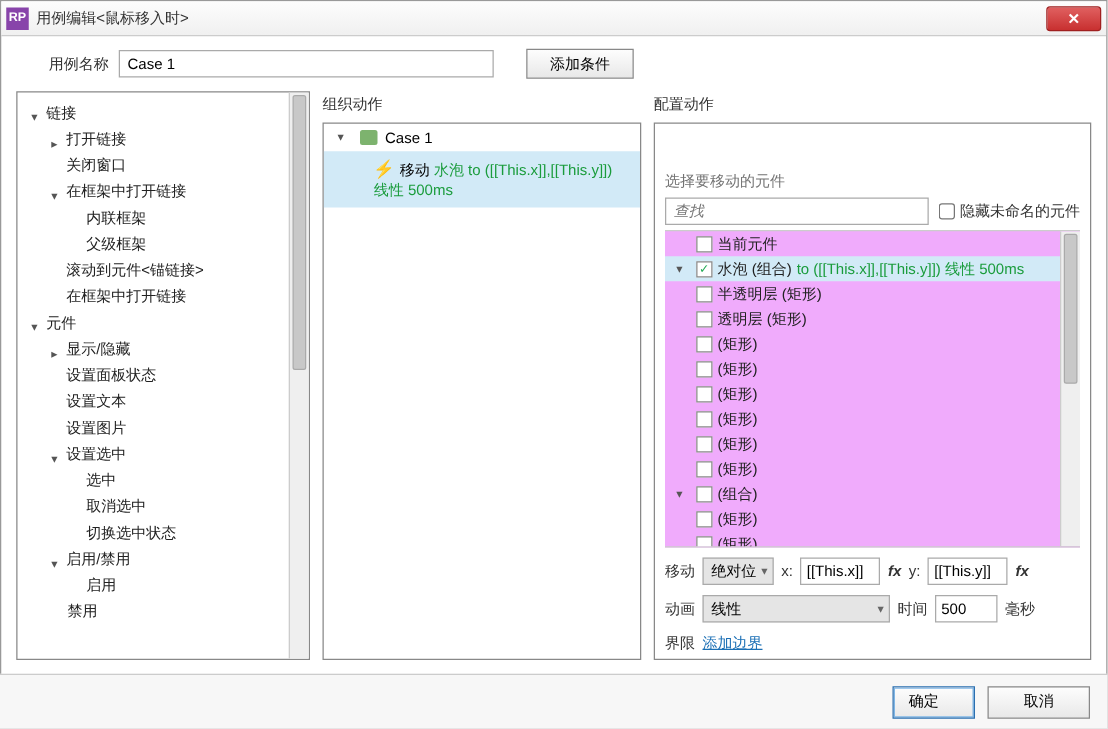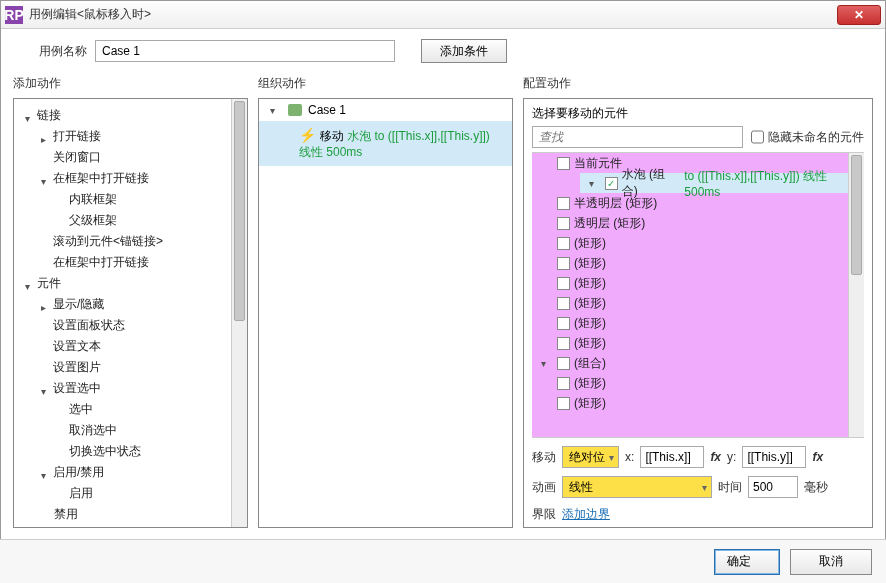--- a/index.html
+++ b/index.html
@@ -1,18 +1,18 @@
 <!DOCTYPE html>
 <html><head>
 <meta charset="utf-8">
 <style>
 * { box-sizing: border-box; margin: 0; padding: 0; font-family: "Microsoft YaHei", "SimSun", Arial, sans-serif; font-size: 12px; }
 body { background: #fff; width: 886px; height: 583px; overflow: hidden; border: 1px solid #999; }
 .titlebar { height: 28px; background: linear-gradient(#fdfdfd,#f0f0f0); border-bottom: 1px solid #ccc; display: flex; align-items: center; padding: 0 4px; }
-.titlebar .app-icon { width: 18px; height: 18px; background: #8844aa; display:flex; align-items:center; justify-content:center; color:#fff; font-size:14px; font-weight:bold; margin-right:6px; }
+.titlebar .app-icon { width: 18px; height: 18px; background: #8844aa; display:flex; align-items:center; justify-content:center; color:#fff; font-size:10px; font-weight:bold; margin-right:6px; }
 .titlebar .title { flex:1; color:#333; }
 .titlebar .close-btn { width:44px; height:20px; background:linear-gradient(#e06060,#c83030); border:1px solid #a02020; border-radius:3px; display:flex; align-items:center; justify-content:center; color:#fff; font-weight:bold; cursor:pointer; }
 
 .toprow { padding: 10px 14px; display:flex; align-items:center; gap:8px;margin-left:24px; }
 .toprow label { color:#333; }
 .toprow input[type=text] { flex:0 0 300px; height:22px; border:1px solid #aaa; padding:0 6px; }
 .toprow .btn { margin-left:18px; height:24px; padding: 0 18px; border:1px solid #888; background:linear-gradient(#fdfdfd,#e8e8e8); cursor:pointer; }
 
 .columns { display:flex; padding: 0 12px; gap:10px; height: 455px;}
 .col { display:flex; flex-direction:column; }
@@ -38,37 +38,37 @@
 
 
 .case-row { display:flex; align-items:center; padding:4px 8px; gap:6px; }
 .case-icon { width:14px; height:12px; background:#7db36e; border-radius:2px; display:inline-block;}
 .bolt { color:#7a7; font-size:14px; }
 .case-action { background:#D2EAF7; padding:6px 8px 6px 40px; line-height:16px; }
 .case-action .green { color:#1a9c3c; }
 
 
 .cfg-inner { position:absolute; inset:0; display:flex; flex-direction:column;}
-.cfg-top { padding:6px 8px 4px 8px; color:#000000;}
+.cfg-top { padding:6px 8px 4px 8px; color:#737373;margin-top:32px;}
 .cfg-search { display:flex; align-items:center; gap:8px; padding:0 8px 4px 8px;}
 .cfg-search input { flex:1; height:22px; border:1px solid #aaa; padding:0 6px; color:#888; font-style:italic;}
 .cfg-search label { display:flex; align-items:center; gap:4px; color:#333; white-space:nowrap;}
 .cfg-list { flex:1; border-top:1px solid #ccc; border-bottom:1px solid #ccc; margin:0 8px; position:relative; overflow:hidden; background:#f0abfc;}
 .cfg-list .row { display:flex; align-items:center; height:20px; padding-left:6px; gap:4px;}
-.cfg-list .row.sel { background:#D2EAF7;margin-left:48px; }
+.cfg-list .row.sel { background:#D2EAF7; }
 .cfg-list .row .chk { width:13px; height:13px; border:1px solid #888; background:#fff; display:inline-flex; align-items:center; justify-content:center; font-size:10px; color:#2a5;}
 .cfg-list .row .chk.checked::after{content:"✓";}
 .cfg-list .row .lab { color:#222;}
 .cfg-list .row .green { color:#1a9c3c;}
 .p0{padding-left:10px;} .p1{padding-left:26px;} .p2{padding-left:42px;}
 
 .cfg-form { padding:8px 8px 4px 8px; display:flex; flex-direction:column; gap:8px;}
 .form-row { display:flex; align-items:center; gap:6px;}
 .form-row label.k { color:#333; }
-.form-row .sel { height:22px; border:1px solid #aaa; background:#fde047; display:flex; align-items:center; padding:0 4px 0 6px; gap:4px; min-width:56px;}
+.form-row .sel { height:22px; border:1px solid #aaa; background:#e5e5e5; display:flex; align-items:center; padding:0 4px 0 6px; gap:4px; min-width:56px;}
 .form-row .sel .dd{ color:#666; font-size:10px;}
 .form-row input.v { height:22px; width:64px; border:1px solid #aaa; padding:0 4px;}
 .fx { font-weight:bold; font-style:italic; color:#333; cursor:pointer;}
 .link { color:#1b6fb5; text-decoration:underline; cursor:pointer;}
 
 .footer { position:absolute; bottom:0; left:0; right:0; height:44px; border-top:1px solid #ccc; display:flex; align-items:center; justify-content:flex-end; padding:0 14px; gap:10px; background:#f7f7f7;}
 .footer .btn { height:26px; padding:0 28px; border:1px solid #888; background:linear-gradient(#fdfdfd,#e8e8e8); cursor:pointer;}
 .footer .btn.primary { border:1px solid #2a6fb0; box-shadow:0 0 0 1px #7fb6e6 inset;padding-left:12px;}
 </style>
 </head>
@@ -82,21 +82,20 @@
 
 <div class="toprow">
   <label>用例名称</label>
   <input type="text" value="Case 1" style="">
   <button class="btn">添加条件</button>
 </div>
 
 <div class="columns">
 
   <div class="col col1">
-    <div class="col-header">添加动作</div>
     <div class="panel">
       <div class="tree" id="actions-tree">
           <div class="tree-row interactive indent0">
             <span class="toggle open"></span>
             <span class="tree-label">链接</span>
           </div>
           <div class="tree-row interactive indent1">
             <span class="toggle closed"></span>
             <span class="tree-label">打开链接</span>
           </div>

